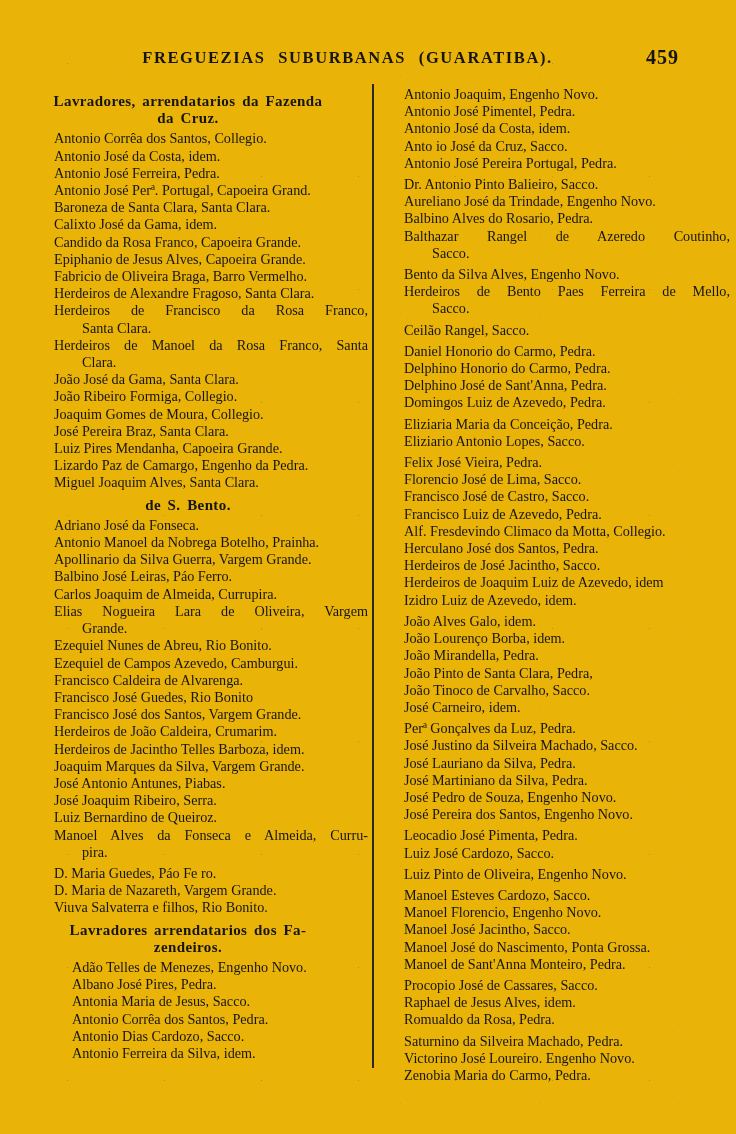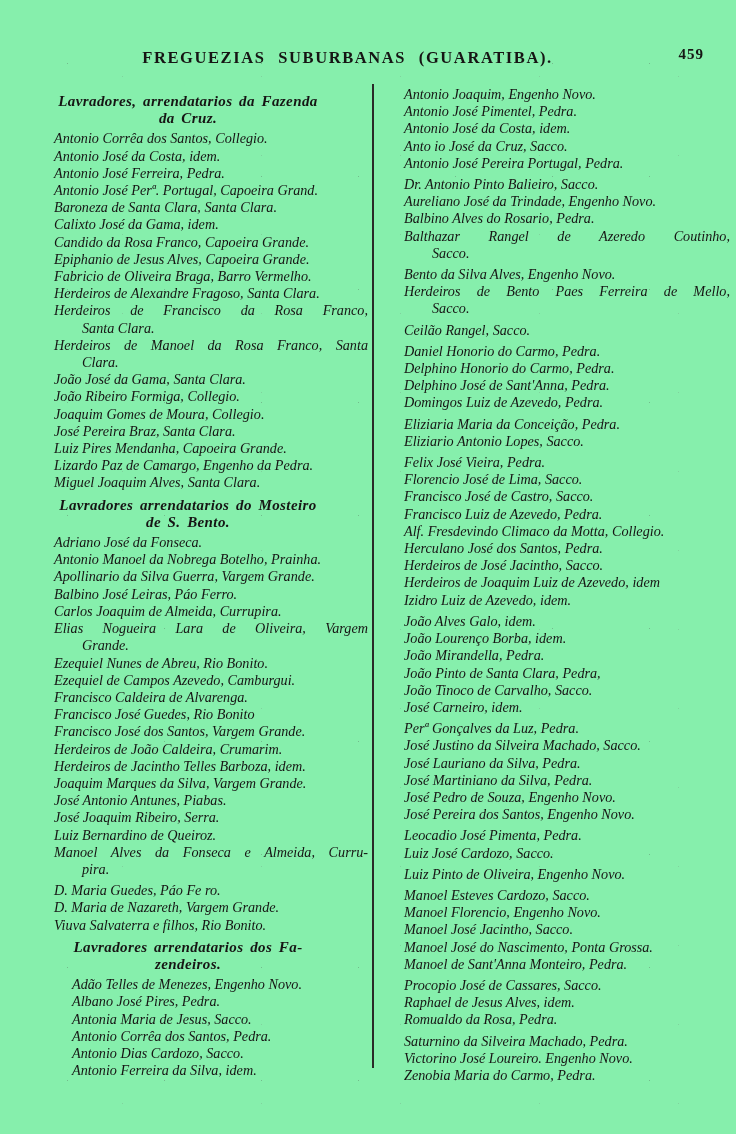--- a/index.html
+++ b/index.html
@@ -1,19 +1,19 @@
 <!DOCTYPE html>
 <html><head>
 <meta charset="utf-8">
 <style>
   html,body{margin:0;padding:0;background:#e8e8e6;}
   .sheet{
     position:relative;
     width:736px;height:1134px;
-    background:#86efac;
+    background:#eab308;
     color:#161514;
     font-family:"Liberation Serif", serif;
     overflow:hidden;
   }
   
   .sheet::before{
     content:"";
     position:absolute;inset:0;
     background-image:
       radial-gradient(circle, rgba(70,70,70,.30) .6px, transparent 1px),
@@ -27,36 +27,35 @@
   }
   .page-title{
     position:absolute;left:60px;width:575px;
     text-align:center;
     font-weight:700;
     font-size:16.5px;
     letter-spacing:1.6px;
     word-spacing:7px;
   }
   .page-number{
-    position:absolute;right:32px;top:-2px;
+    position:absolute;right:57px;top:-2px;
     font-weight:700;
-    font-size:15px;
+    font-size:20px;
     letter-spacing:1px;
   }
   .column-divider{
     position:absolute;
     left:372px;top:84px;
     width:1.5px;height:984px;
     background:#2b2a28;
   }
   .col{
     position:absolute;
     font-size:14.2px;
     line-height:17.2px;
-    font-style:italic;
   }
   .col-left{ left:8px;  top:88px; width:360px; }
   .col-right{left:378px; top:86px; width:352px; }
   .sec-head{
     text-align:center;
     font-weight:700;
     font-size:15px;
     letter-spacing:.4px;
     word-spacing:2.5px;
     margin:5px 0 3px 0;
@@ -107,21 +106,20 @@
         <div class="entry cont">Clara.</div>
         <div class="entry">João José da Gama, Santa Clara.</div>
         <div class="entry">João Ribeiro Formiga, Collegio.</div>
         <div class="entry">Joaquim Gomes de Moura, Collegio.</div>
         <div class="entry">José Pereira Braz, Santa Clara.</div>
         <div class="entry">Luiz Pires Mendanha, Capoeira Grande.</div>
         <div class="entry">Lizardo Paz de Camargo, Engenho da Pedra.</div>
         <div class="entry">Miguel Joaquim Alves, Santa Clara.</div>
       </div>
       <div class="sec-head">
-        <span class="hline">Lavradores arrendatarios do Mosteiro</span>
         <span class="hline">de S. Bento.</span>
       </div>
       <div class="entries">
         <div class="entry">Adriano José da Fonseca.</div>
         <div class="entry">Antonio Manoel da Nobrega Botelho, Prainha.</div>
         <div class="entry">Apollinario da Silva Guerra, Vargem Grande.</div>
         <div class="entry">Balbino José Leiras, Páo Ferro.</div>
         <div class="entry">Carlos Joaquim de Almeida, Currupira.</div>
         <div class="entry stretch">Elias Nogueira Lara de Oliveira, Vargem</div>
         <div class="entry cont">Grande.</div>

